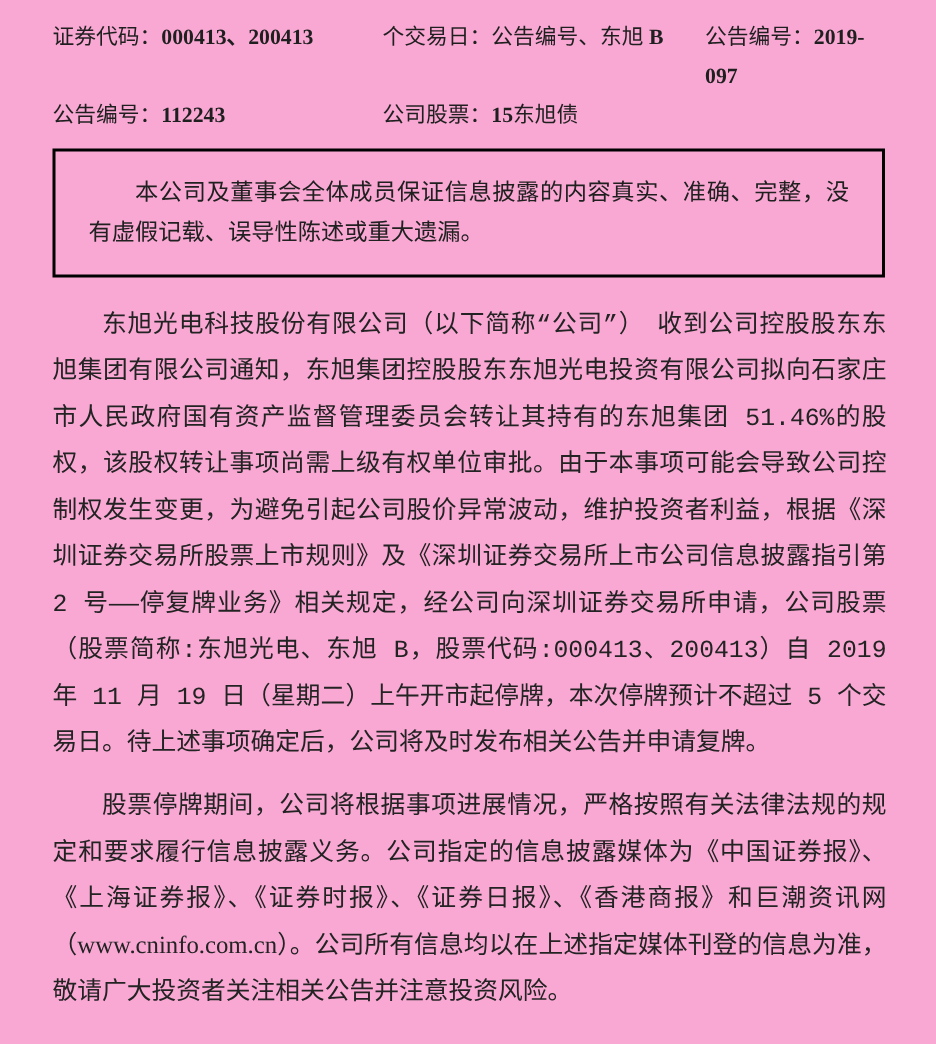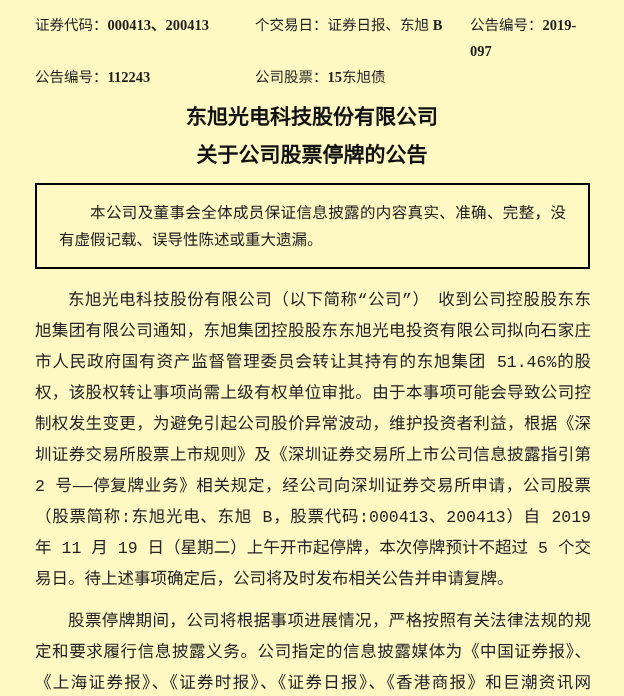--- a/index.html
+++ b/index.html
@@ -1,20 +1,20 @@
 <!DOCTYPE html>
 <html lang="zh-CN"><head>
 <meta charset="utf-8">
 <style>
   html, body { margin: 0; padding: 0; background: #ffffff; }
   .page {
     position: relative;
     width: 624px;
     height: 696px;
-    background: #fef9c3;
+    background: #f9a8d4;
     overflow: hidden;
     color: #242424;
     font-family: "Liberation Serif", "DejaVu Serif", serif;
     box-sizing: border-box;
   }
   
   .doc-header {
     padding: 12px 30px 0 35px;
     font-size: 14.5px;
     color: #1f1f1f;
@@ -69,40 +69,36 @@
 <body>
 
 <div class="page">
 
   <div class="doc-header">
     <div class="header-row">
       <div class="hc1">
         <span class="hl">证券代码：</span><span class="hv">000413、200413</span>
       </div>
       <div class="hc2">
-        <span class="hl">个交易日：</span><span class="hvn">证券日报、东旭 </span><span class="hv">B</span>
+        <span class="hl">个交易日：</span><span class="hvn">公告编号、东旭 </span><span class="hv">B</span>
       </div>
       <div class="hc3">
         <span class="hl">公告编号：</span><span class="hv">2019-097</span>
       </div>
     </div>
     <div class="header-row">
       <div class="hc1">
         <span class="hl">公告编号：</span><span class="hv">112243</span>
       </div>
       <div class="hc2">
         <span class="hl">公司股票：</span><span class="hv">15</span><span class="hvn">东旭债</span>
       </div>
     </div>
   </div>
 
-  <h1 class="title">
-    <span class="title-line">东旭光电科技股份有限公司</span>
-    <span class="title-line">关于公司股票停牌的公告</span>
-  </h1>
 
   <div class="disclaimer-box">
     <p class="disclaimer-text">本公司及董事会全体成员保证信息披露的内容真实、准确、完整，没有虚假记载、误导性陈述或重大遗漏。</p>
   </div>
 
   <div class="doc-body">
     <p class="para para-1">东旭光电科技股份有限公司（以下简称“公司”）　收到公司控股股东东旭集团有限公司通知，东旭集团控股股东东旭光电投资有限公司拟向石家庄市人民政府国有资产监督管理委员会转让其持有的东旭集团 51.46%的股权，该股权转让事项尚需上级有权单位审批。由于本事项可能会导致公司控制权发生变更，为避免引起公司股价异常波动，维护投资者利益，根据《深圳证券交易所股票上市规则》及《深圳证券交易所上市公司信息披露指引第 2 号——停复牌业务》相关规定，经公司向深圳证券交易所申请，公司股票（股票简称:东旭光电、东旭 B，股票代码:000413、200413）自 2019 年 11 月 19 日（星期二）上午开市起停牌，本次停牌预计不超过 5 个交易日。待上述事项确定后，公司将及时发布相关公告并申请复牌。</p>
     <p class="para para-2">股票停牌期间，公司将根据事项进展情况，严格按照有关法律法规的规定和要求履行信息披露义务。公司指定的信息披露媒体为《中国证券报》、《上海证券报》、《证券时报》、《证券日报》、《香港商报》和巨潮资讯网（www.cninfo.com.cn）。公司所有信息均以在上述指定媒体刊登的信息为准，敬请广大投资者关注相关公告并注意投资风险。</p>
   </div>
 

